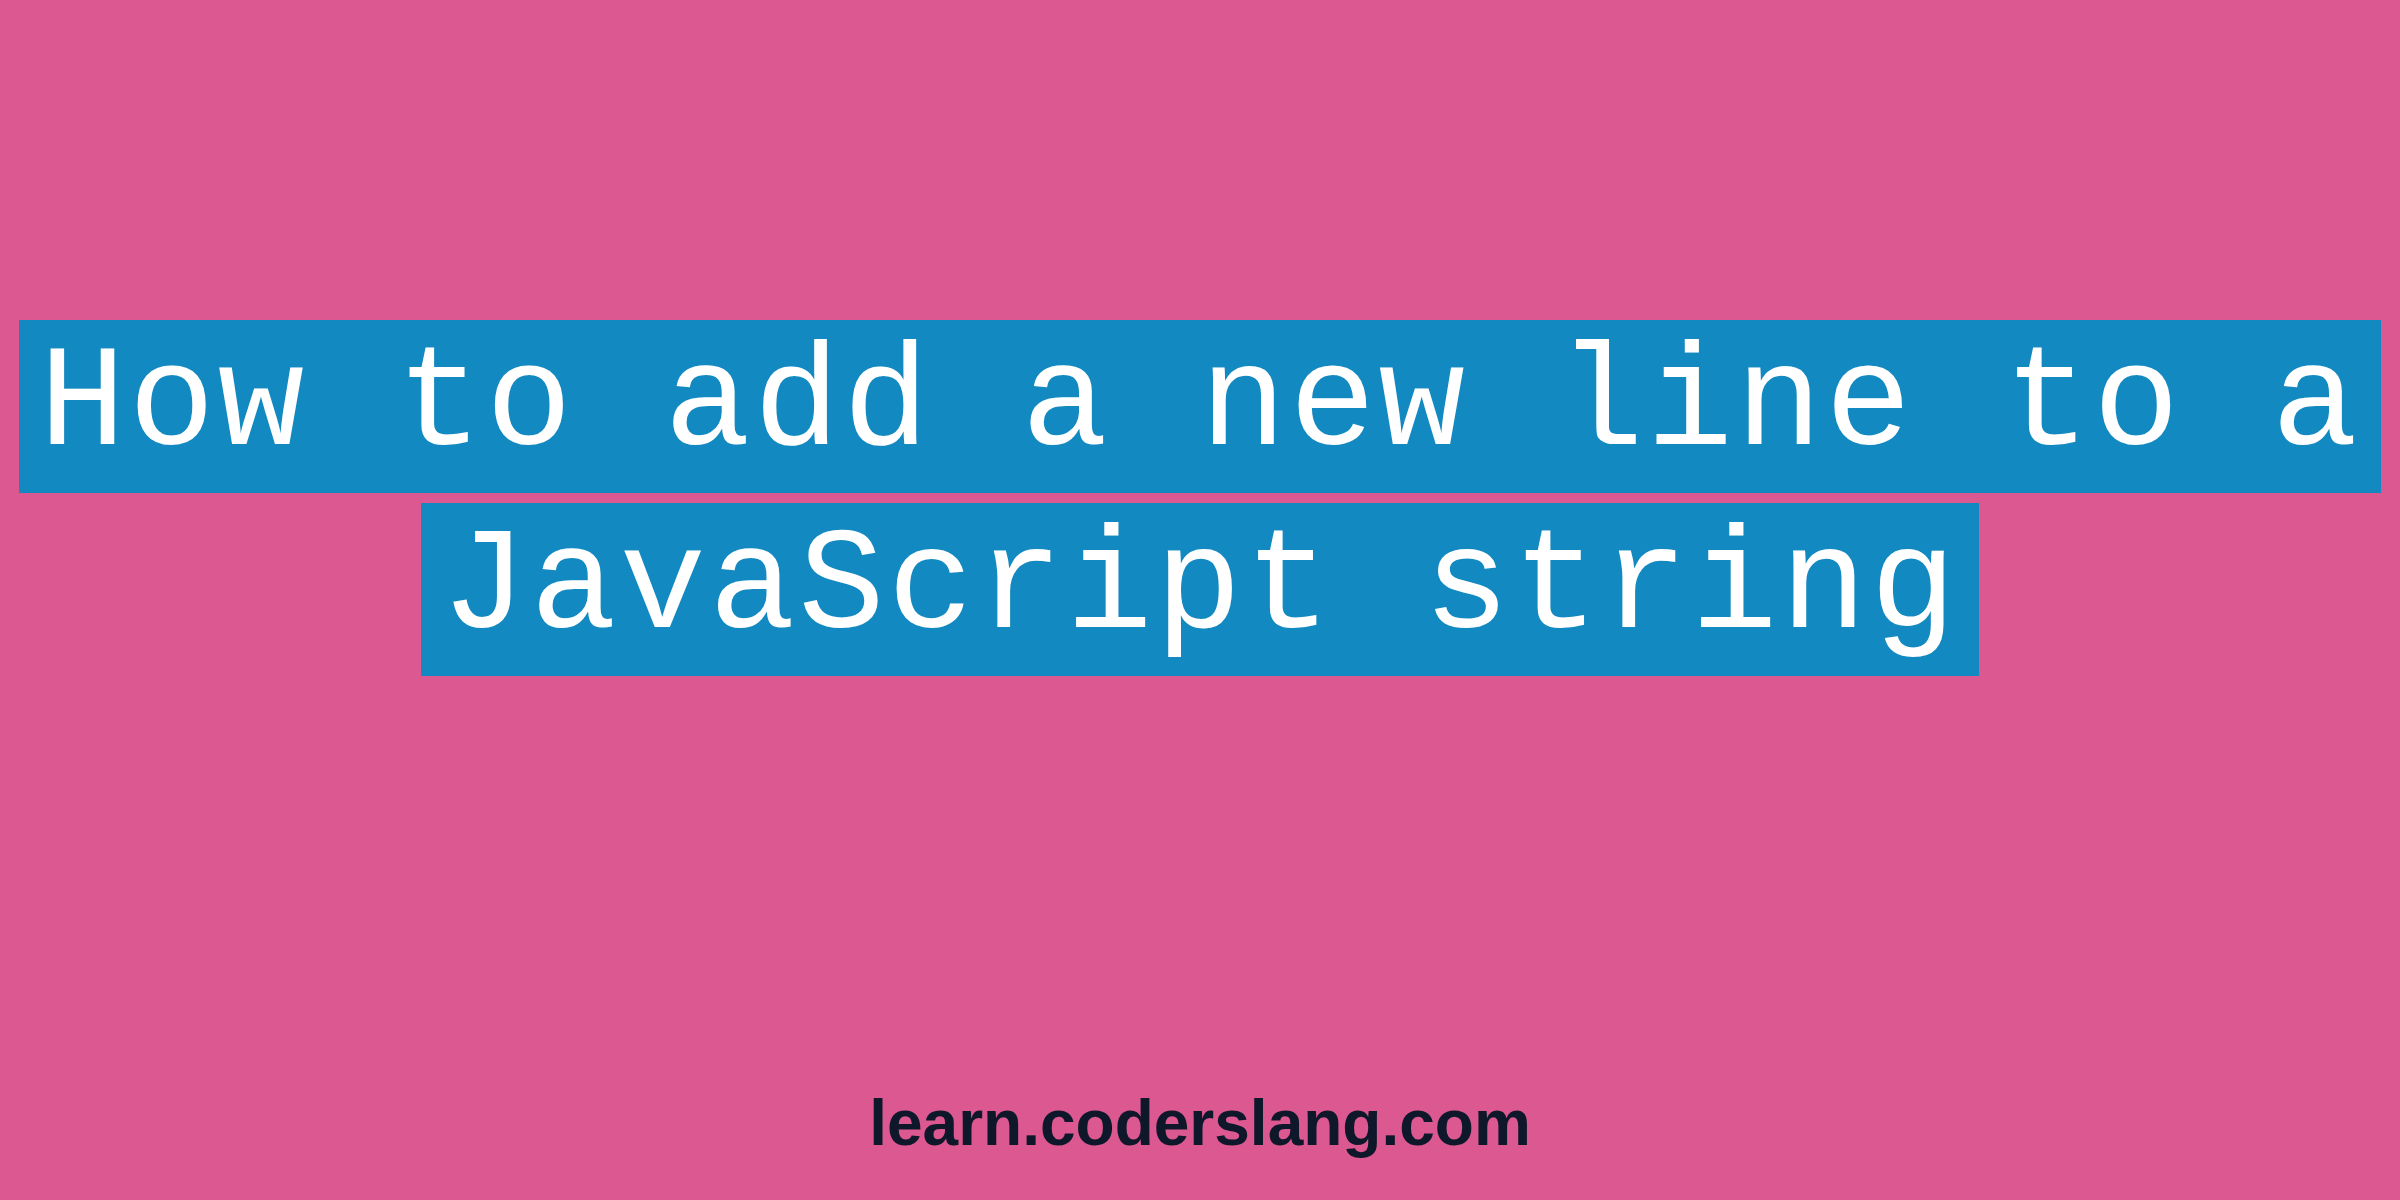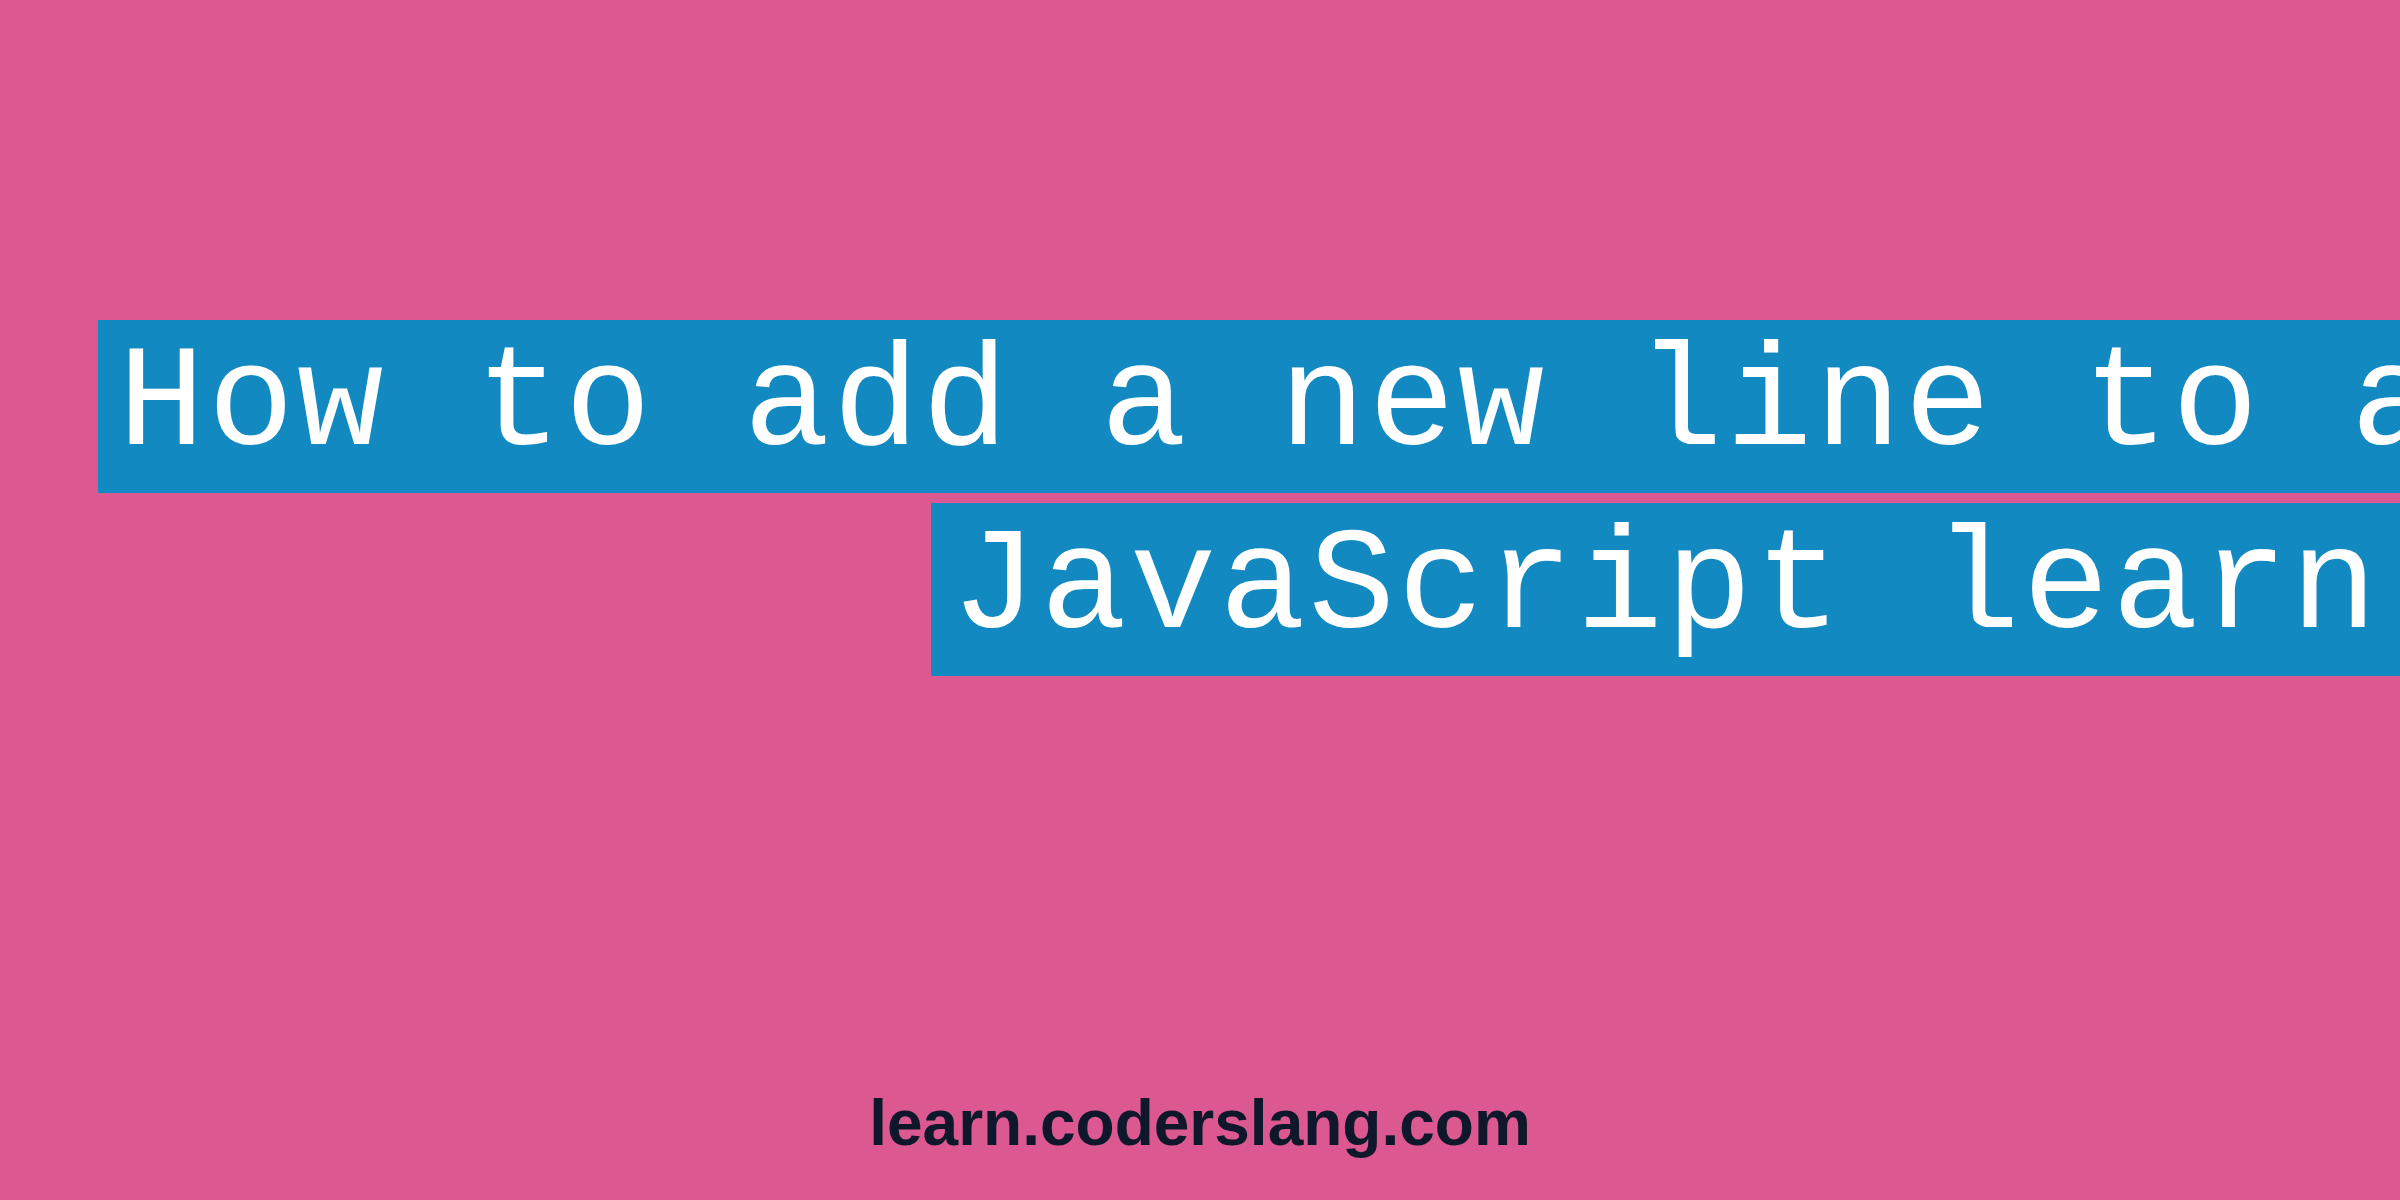--- a/index.html
+++ b/index.html
@@ -12,21 +12,21 @@
       height: 1200px;
       background: #db5990;
       position: relative;
       overflow: hidden;
     }
     .title-container {
       position: absolute;
       top: 320px;
       left: 0;
       width: 100%;
-      text-align: right;
+      text-align: center;
     }
     .title-line {
       display: inline-block;
       background: #1289c0;
       color: #ffffff;
       font-family: "Menlo", "Monaco", "Consolas", "Courier New", monospace;
       font-size: 144px;
       font-weight: 500;
       line-height: 1.2;
       padding: 0 20px;
@@ -53,17 +53,17 @@
     }
   </style>
 </head>
 <body>
 
 <div class="title-container">
   <div>
     <span class="title-line line1">How to add a new line to a</span>
   </div>
   <div>
-    <span class="title-line line2"> JavaScript learn </span>
+    <span class="title-line line2"> JavaScript string </span>
   </div>
 </div>
 
 <div class="footer">learn.coderslang.com</div>
 
 </body></html>

